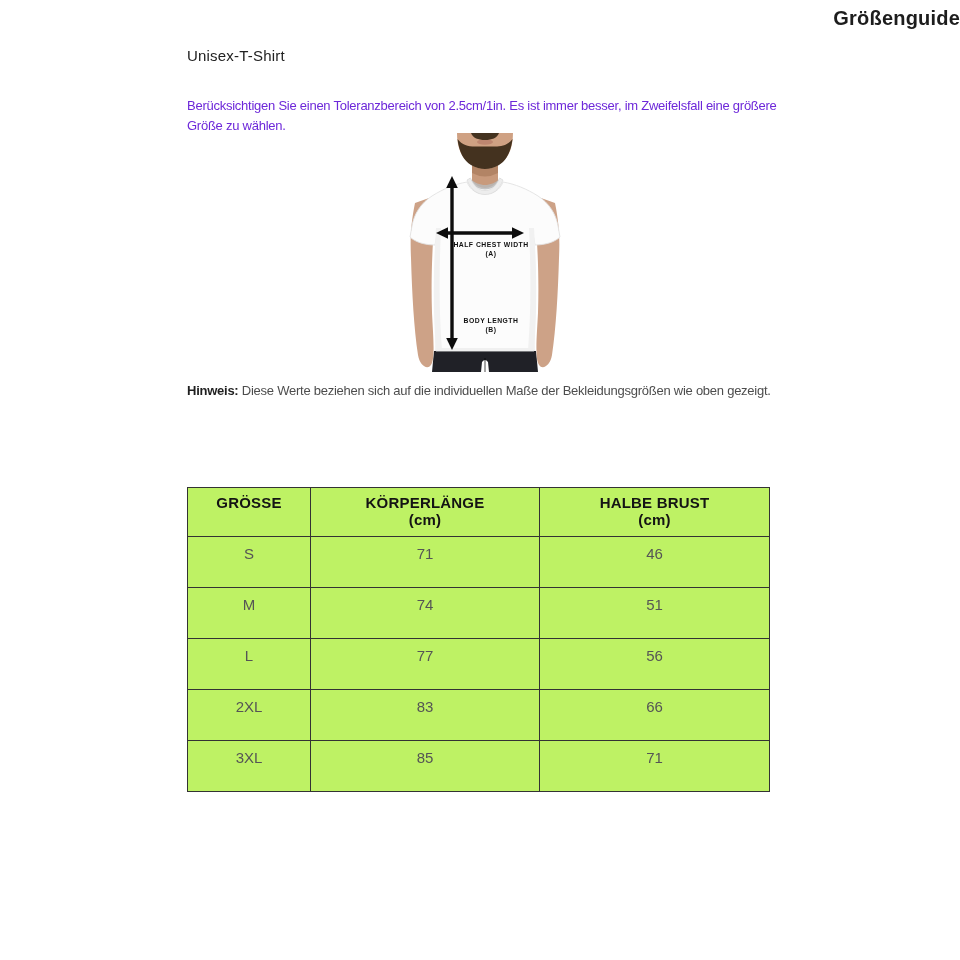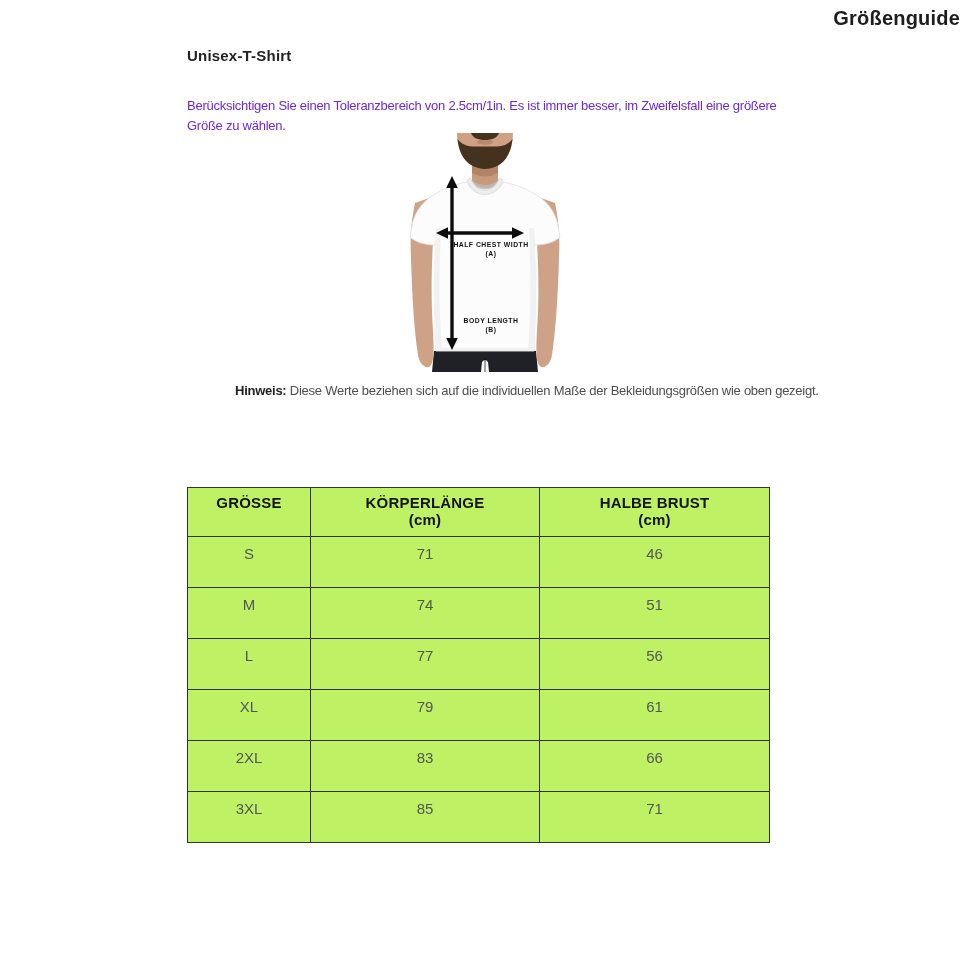--- a/index.html
+++ b/index.html
@@ -6,30 +6,30 @@
   body{
     width:960px;height:960px;position:relative;background:#ffffff;
     font-family:"Liberation Sans",sans-serif;overflow:hidden;
   }
   .page-title{
     position:absolute;top:5px;left:0;width:960px;text-align:right;
     font-size:20px;line-height:26px;font-weight:bold;color:#1d1d1d;letter-spacing:.2px;
   }
   .product-heading{
     position:absolute;top:47px;left:187px;
-    font-size:15px;font-weight:bold;color:#222;letter-spacing:.2px;
+    font-size:15px;font-weight:normal;color:#222;letter-spacing:.2px;
   }
   .intro-text{
     position:absolute;top:96px;left:187px;width:625px;
     font-size:13px;line-height:20px;color:#6d28d9;letter-spacing:-0.25px;
   }
   .figure-wrap{position:absolute;top:133px;left:405px;width:160px;height:239px;}
   .note-line{
     position:absolute;top:382px;left:187px;width:720px;
-    font-size:13px;line-height:18px;color:#4d4d4d;letter-spacing:-0.25px;margin-left:48px;
+    font-size:13px;line-height:18px;color:#4d4d4d;letter-spacing:-0.25px;
   }
   .note-line b{color:#1f1f1f;}
   table.size-table{
     position:absolute;top:487px;left:187px;width:582px;
     border-collapse:collapse;table-layout:fixed;background:#bef264;
   }
   .size-table col.c1{width:123px;}
   .size-table col.c2{width:229px;}
   .size-table col.c3{width:230px;}
   .size-table th,.size-table td{
@@ -139,25 +139,20 @@
       <td>M</td>
       <td>74</td>
       <td>51</td>
     </tr>
     <tr>
       <td>L</td>
       <td>77</td>
       <td>56</td>
     </tr>
     <tr>
-      <td>XL</td>
-      <td>79</td>
-      <td>61</td>
-    </tr>
-    <tr>
       <td>2XL</td>
       <td>83</td>
       <td>66</td>
     </tr>
     <tr>
       <td>3XL</td>
       <td>85</td>
       <td>71</td>
     </tr>
   </tbody>

